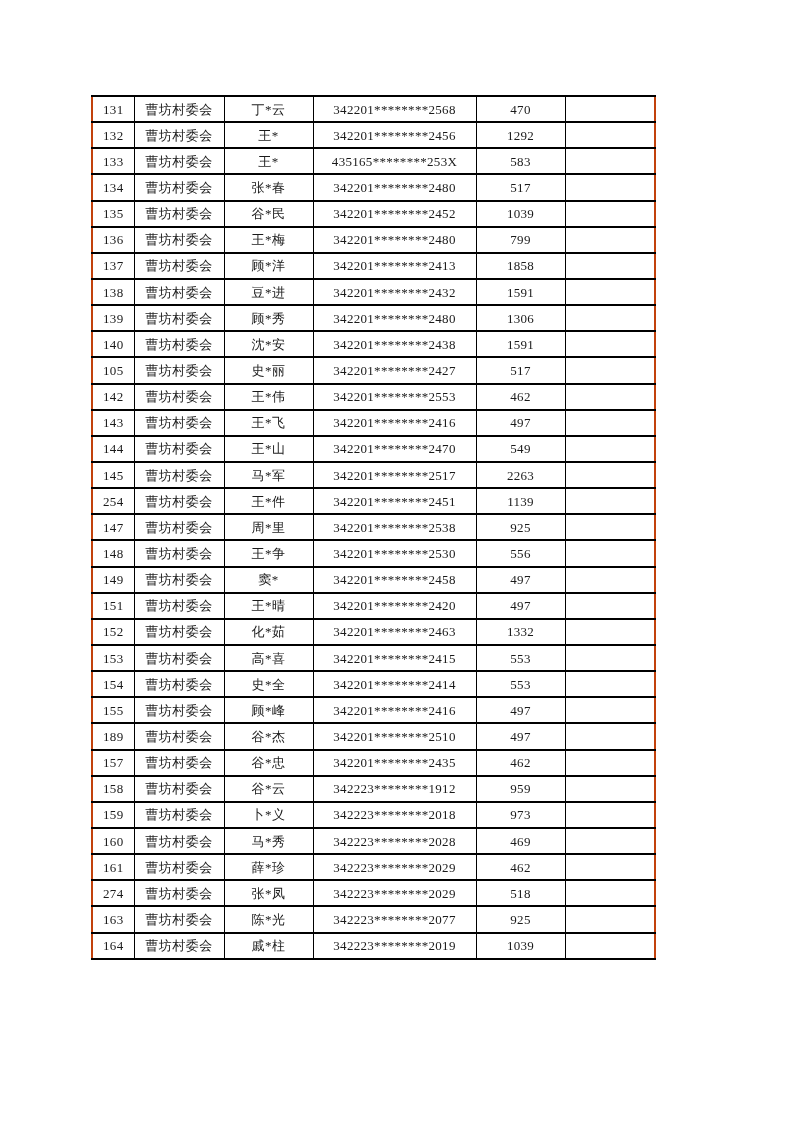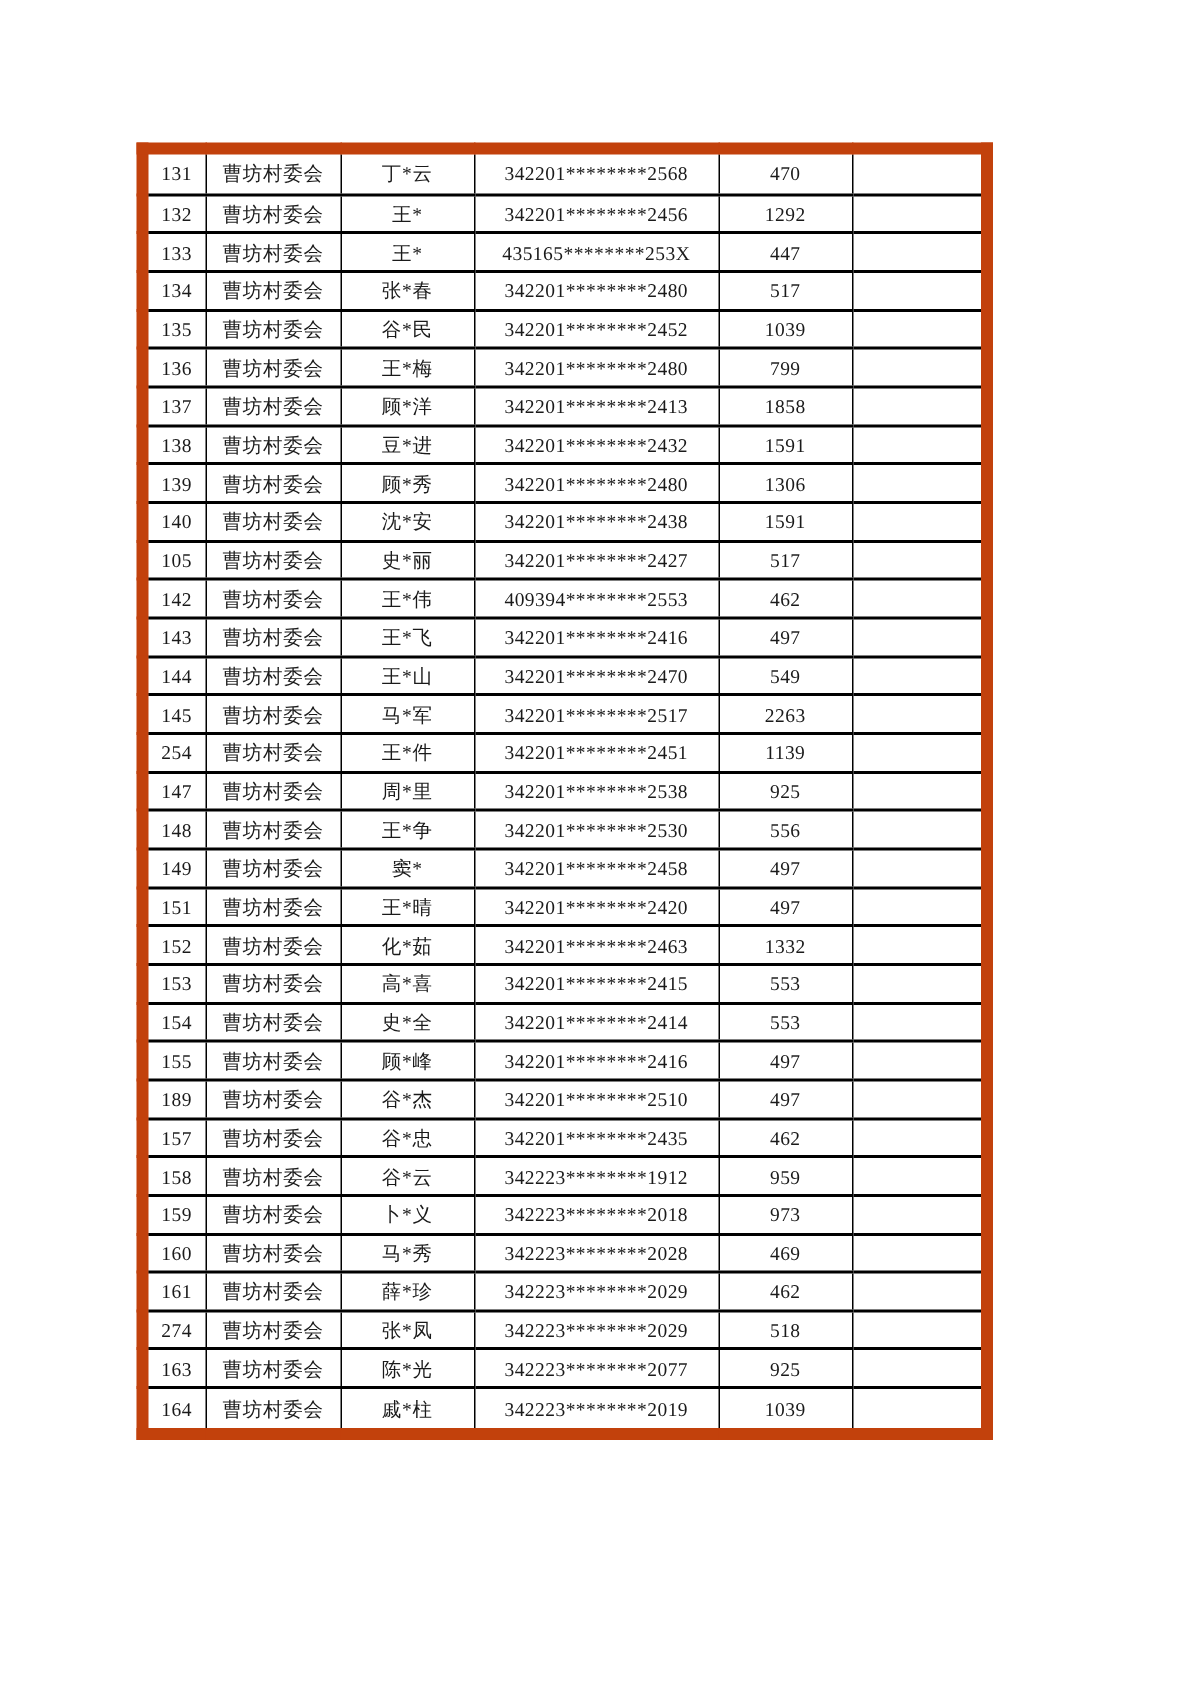--- a/index.html
+++ b/index.html
@@ -17,21 +17,21 @@
     color: #1a1a1a;
   }
   table.grid {
     position: absolute;
     left: 91px;
     top: 95px;
     width: 563px;
     height: 865px;
     border-collapse: collapse;
     table-layout: fixed;
-    border: 8px solid #c2410c;
+    border: 2px solid #c2410c;
   }
   table.grid td {
     border: 1px solid #000;
     border-top-width: 2px;
     border-bottom-width: 2px;
     text-align: center;
     vertical-align: middle;
     padding: 0 2px;
     font-size: 13px;
     line-height: 1;
@@ -76,21 +76,21 @@
     <td class="c-name">王*</td>
     <td class="c-id">342201********2456</td>
     <td class="c-amount">1292</td>
     <td class="c-note"></td>
   </tr>
         <tr>
     <td class="c-index">133</td>
     <td class="c-village">曹坊村委会</td>
     <td class="c-name">王*</td>
     <td class="c-id">435165********253X</td>
-    <td class="c-amount">447</td>
+    <td class="c-amount">583</td>
     <td class="c-note"></td>
   </tr>
         <tr>
     <td class="c-index">134</td>
     <td class="c-village">曹坊村委会</td>
     <td class="c-name">张*春</td>
     <td class="c-id">342201********2480</td>
     <td class="c-amount">517</td>
     <td class="c-note"></td>
   </tr>
@@ -147,21 +147,21 @@
     <td class="c-village">曹坊村委会</td>
     <td class="c-name">史*丽</td>
     <td class="c-id">342201********2427</td>
     <td class="c-amount">517</td>
     <td class="c-note"></td>
   </tr>
         <tr>
     <td class="c-index">142</td>
     <td class="c-village">曹坊村委会</td>
     <td class="c-name">王*伟</td>
-    <td class="c-id">409394********2553</td>
+    <td class="c-id">342201********2553</td>
     <td class="c-amount">462</td>
     <td class="c-note"></td>
   </tr>
         <tr>
     <td class="c-index">143</td>
     <td class="c-village">曹坊村委会</td>
     <td class="c-name">王*飞</td>
     <td class="c-id">342201********2416</td>
     <td class="c-amount">497</td>
     <td class="c-note"></td>

